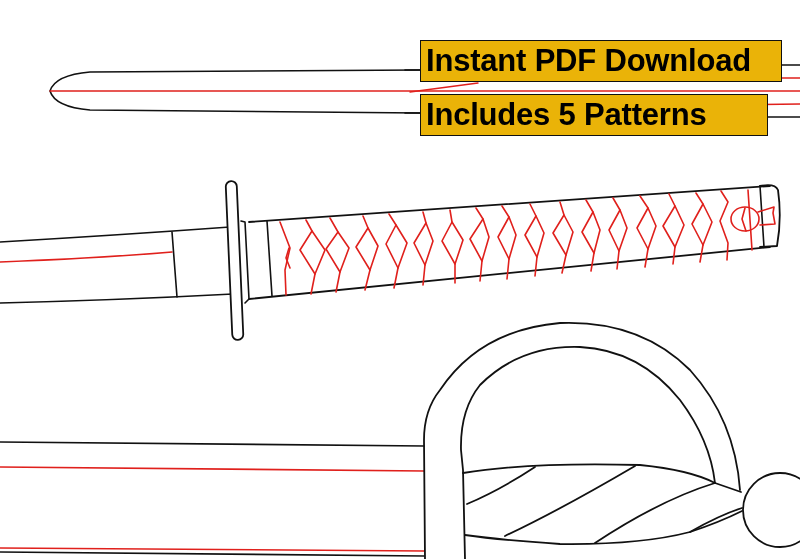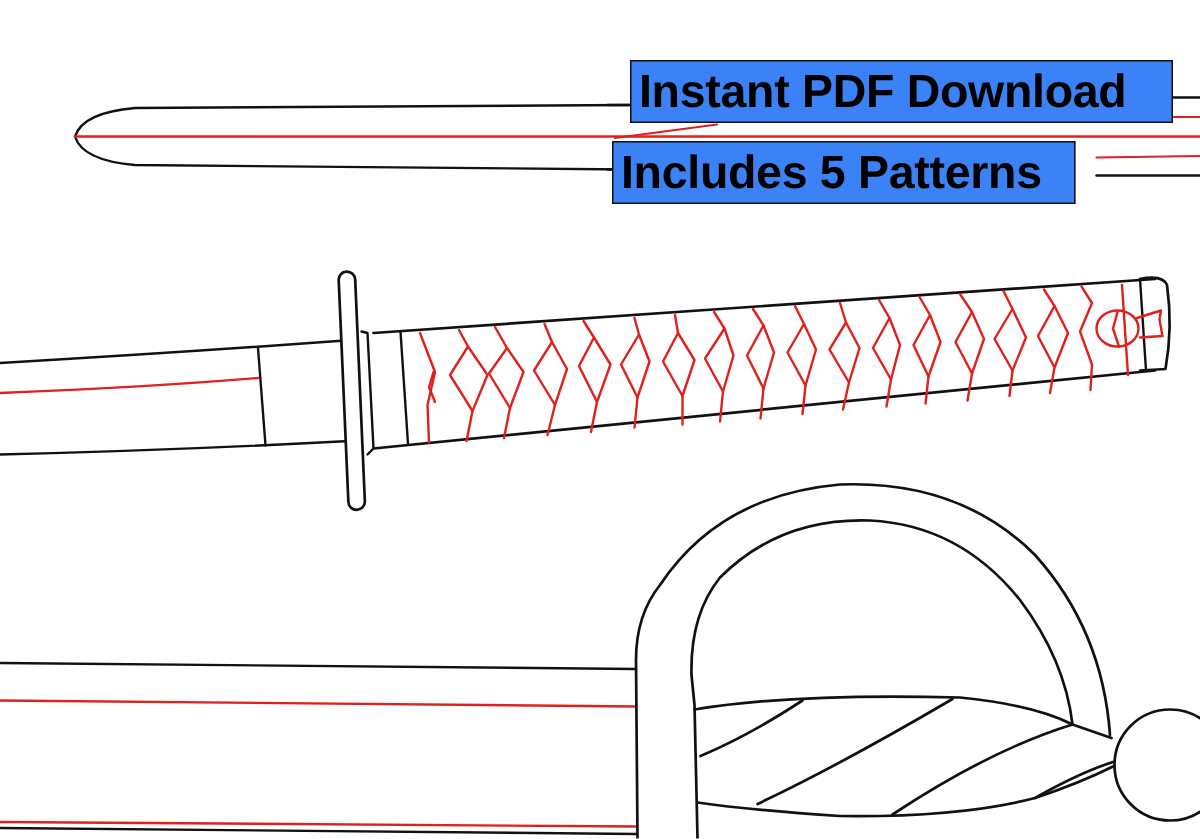--- a/index.html
+++ b/index.html
@@ -1,33 +1,33 @@
 <!DOCTYPE html>
 <html><head>
   <meta charset="utf-8">
   <style>
     html, body { margin: 0; padding: 0; background: #ffffff; }
     body { width: 800px; height: 559px; overflow: hidden; position: relative; font-family: "Liberation Sans", sans-serif; }
     #canvas { position: absolute; left: 0; top: 0; width: 800px; height: 559px; }
     .label-box {
       position: absolute;
-      background: #3b82f6;
+      background: #eab308;
       border: 1.5px solid #111;
       color: #000;
       font-family: "Liberation Sans", sans-serif;
       font-weight: bold;
       font-size: 31px;
       line-height: 36px;
       padding: 0 5px 0 5px;
       white-space: nowrap;
       letter-spacing: -0.2px;
       box-sizing: border-box;
     }
     #label-pdf { left: 420px; top: 40px; height: 42px; width: 362px; padding-top: 2px; }
-    #label-patterns { left: 408px; top: 94px; height: 42px; width: 309px; padding-top: 2px; }
+    #label-patterns { left: 420px; top: 94px; height: 42px; width: 348px; padding-top: 2px; }
   </style>
 </head>
 <body>
 
 <svg id="canvas" width="800" height="559" viewBox="0 0 800 559" xmlns="http://www.w3.org/2000/svg">
   <g fill="none" stroke-linecap="round" stroke-linejoin="round">
 
     <g>
       <path d="M 420 70 L 90 72 Q 55 75 50 91 Q 55 107 90 110 L 420 113" stroke="#111" stroke-width="1.6"></path>
       <line x1="50" y1="91" x2="800" y2="91" stroke="#e0201c" stroke-width="1.6"></line>

